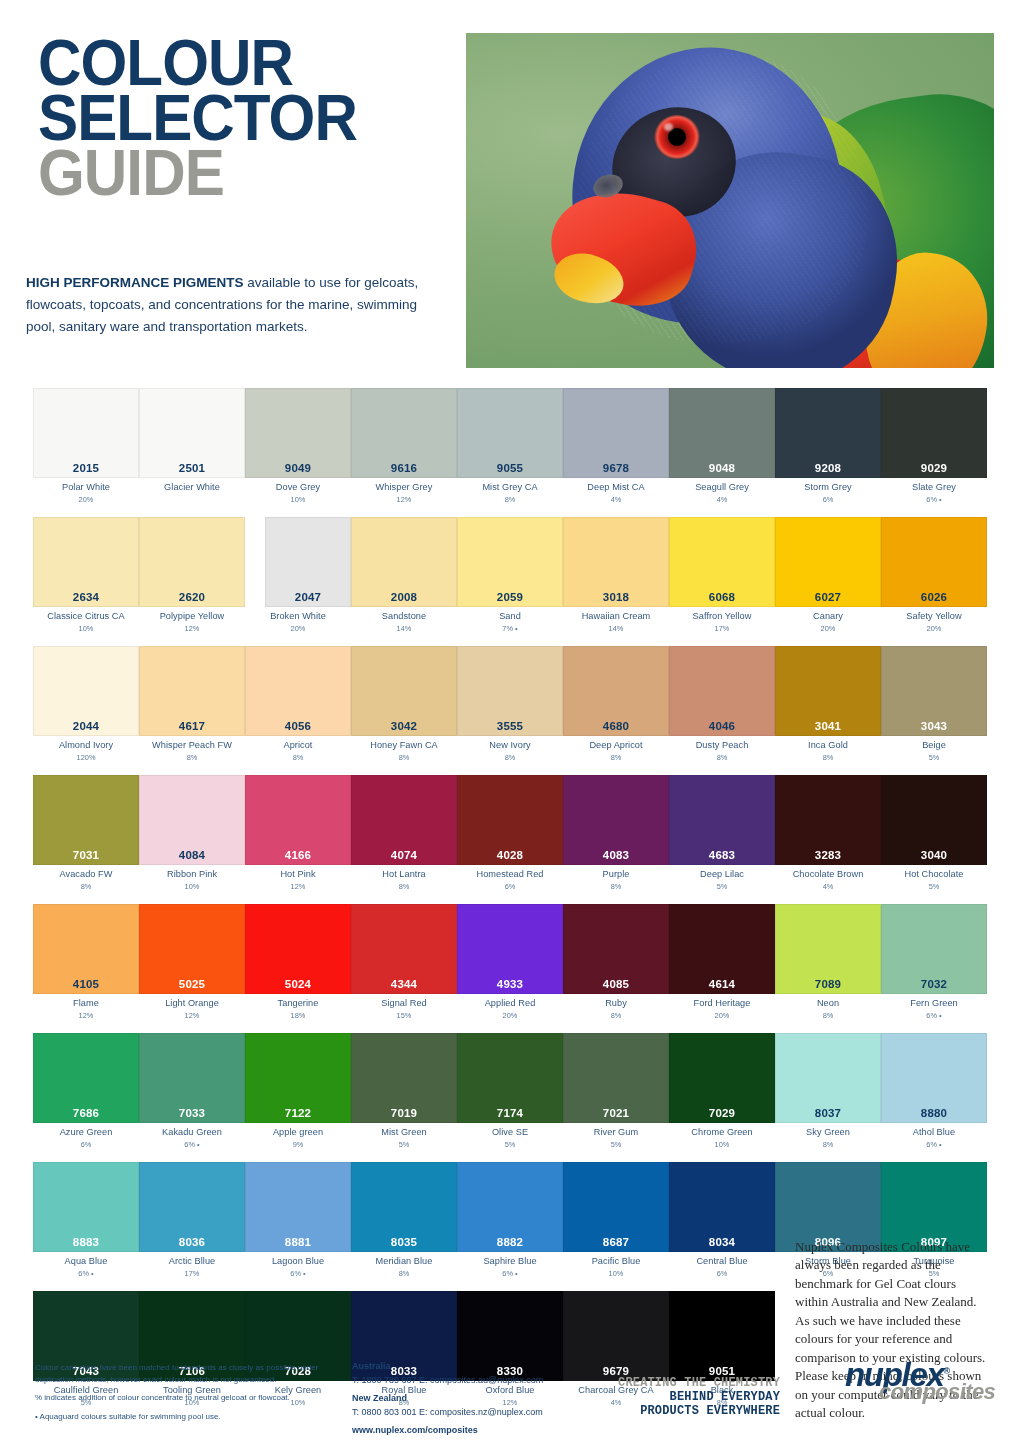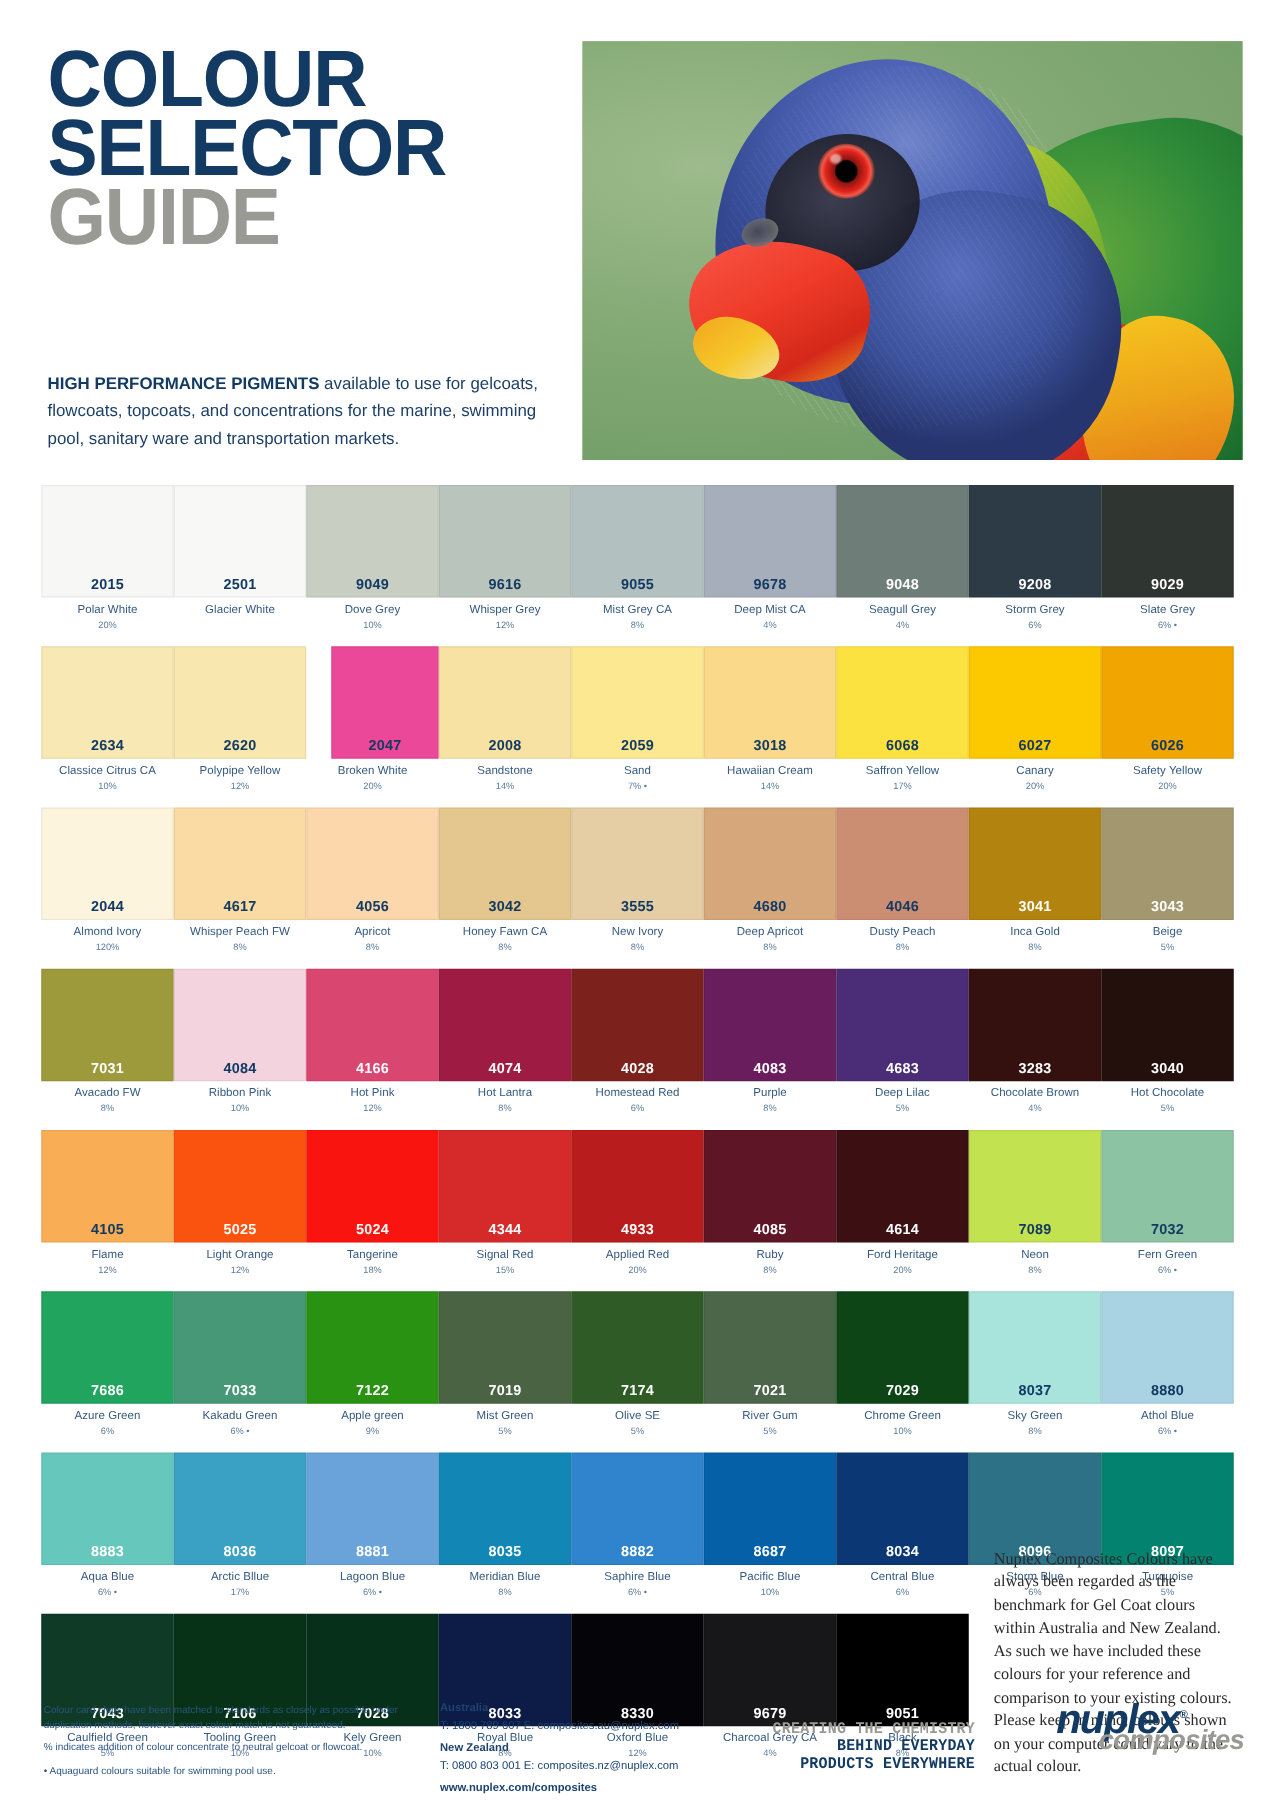--- a/index.html
+++ b/index.html
@@ -17,22 +17,22 @@
   .title-block{position:absolute;left:38px;top:36px;width:420px;}
   .t-line{
     font-family:"Liberation Sans Narrow","Liberation Sans",sans-serif;
     font-weight:bold;letter-spacing:-1px;line-height:0.86;
     font-size:64px;display:block;
     transform:scaleX(0.94);transform-origin:left center;
   }
   .t-colour,.t-selector{color:#123a63;}
   .t-guide{color:#9a9a94;}
   .subhead{
-    position:absolute;left:38px;top:272px;width:420px;
-    font-size:13.5px;line-height:1.63;color:#1d3f66;font-weight:400;margin-top:24px;
+    position:absolute;left:26px;top:272px;width:420px;
+    font-size:13.5px;line-height:1.63;color:#1d3f66;font-weight:400;
   }
   .subhead b{font-weight:bold;color:#123a63;}
 
   
   .photo{
     position:absolute;left:466px;top:33px;width:528px;height:335px;
     overflow:hidden;background:#7fa877;
   }
   .photo .bg{
     position:absolute;inset:0;
@@ -307,21 +307,21 @@
         <div class="cell">
           <div class="chip" style="background: rgb(248, 231, 174);">
             <span class="code" style="color: rgb(18, 58, 99);">2620</span>
           </div>
           <div class="meta">
             <span class="nm">Polypipe Yellow</span>
             <span class="pc">12%</span>
           </div>
         </div>
         <div class="cell">
-          <div class="chip" style="background: #ec4899; margin-left: 20px;">
+          <div class="chip" style="background: #e5e5e5; margin-left: 20px;">
             <span class="code" style="color: rgb(18, 58, 99);">2047</span>
           </div>
           <div class="meta">
             <span class="nm">Broken White</span>
             <span class="pc">20%</span>
           </div>
         </div>
         <div class="cell">
           <div class="chip" style="background: rgb(247, 226, 164);">
             <span class="code" style="color: rgb(18, 58, 99);">2008</span>
@@ -577,21 +577,21 @@
         <div class="cell">
           <div class="chip" style="background: rgb(213, 41, 42);">
             <span class="code" style="color: rgb(255, 255, 255);">4344</span>
           </div>
           <div class="meta">
             <span class="nm">Signal Red</span>
             <span class="pc">15%</span>
           </div>
         </div>
         <div class="cell">
-          <div class="chip" style="background: #b91c1c;">
+          <div class="chip" style="background: #6d28d9;">
             <span class="code" style="color: rgb(255, 255, 255);">4933</span>
           </div>
           <div class="meta">
             <span class="nm">Applied Red</span>
             <span class="pc">20%</span>
           </div>
         </div>
         <div class="cell">
           <div class="chip" style="background: rgb(94, 21, 38);">
             <span class="code" style="color: rgb(255, 255, 255);">4085</span>

